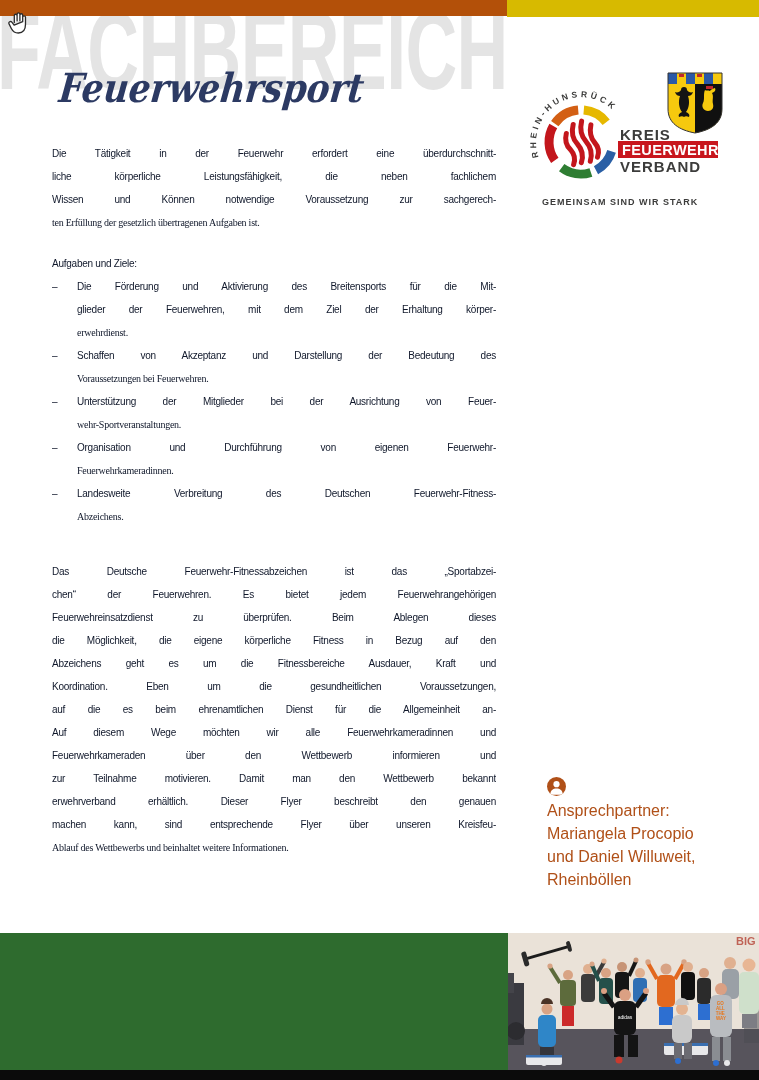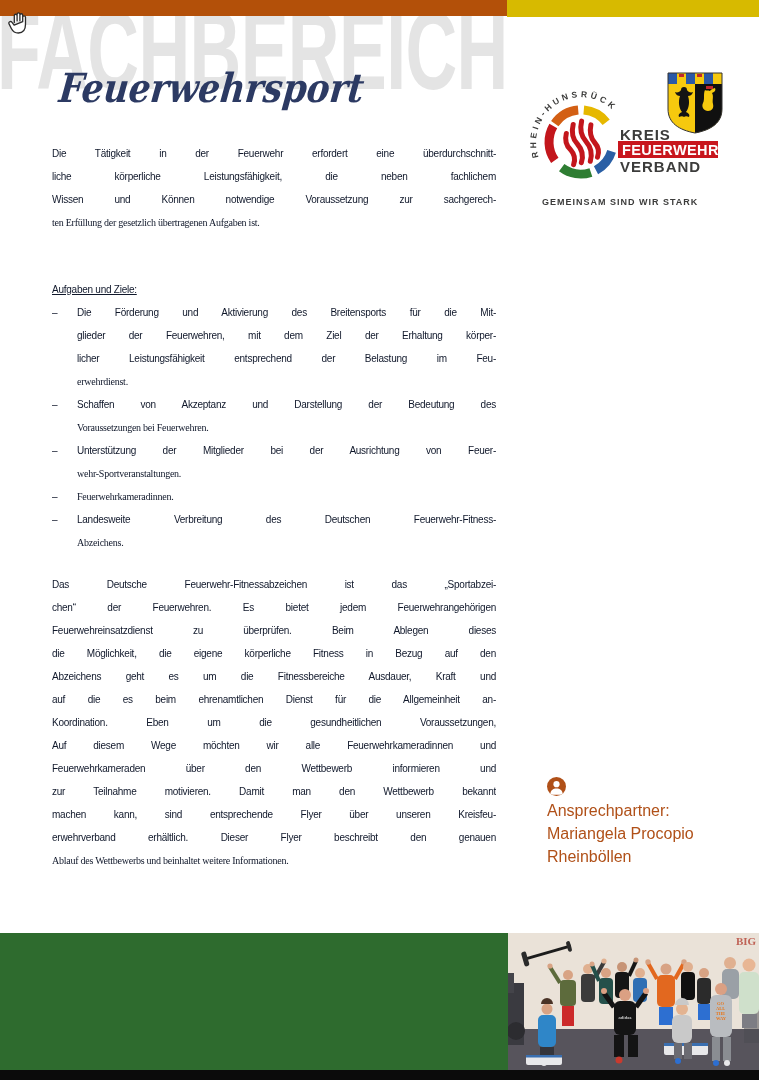--- a/index.html
+++ b/index.html
@@ -26,34 +26,34 @@
     font-size:40px; color:#2c3a63; transform:skewX(-6deg) scaleX(0.86);
     transform-origin:left top; white-space:nowrap;
   }
   
   .copy {
     position:absolute; left:52px; top:142px; width:444px; z-index:2;
     font-size:10px; line-height:23px; color:#0f172a; letter-spacing:-0.25px;
   }
   .tline { text-align:justify; text-align-last:justify; height:23px; overflow:hidden; }
   .tline-last { text-align-last:left;font-family:Liberation Serif, serif; }
-  .goals-heading { height:23px; margin-top:44px;text-decoration:underline; }
+  .goals-heading { height:23px; margin-top:18px; }
   .goals { margin-top:0; }
   .goal { display:flex; }
   .goal-marker { width:25px; flex:0 0 25px; }
   .goal-lines { flex:1 1 auto; }
-  .para-gap { margin-top:19px; }
+  .para-gap { margin-top:32px; }
   
   .logo-block { position:absolute; left:528px; top:60px; width:232px; height:152px; z-index:2; }
   
   .contact { position:absolute; left:535px; top:777px; width:200px; z-index:2; color:#b05018; font-size:16px; line-height:23px;margin-left:12px; }
   .contact .icon { margin-bottom:3px; height:19px; }
   
   .green-band { position:absolute; left:0; top:933px; width:508px; height:137px; background:#2e6b2e; z-index:3; }
-  .photo { position:absolute; left:508px; top:933px; width:251px; height:137px; z-index:3;font-family:Liberation Serif, serif; }
+  .photo { position:absolute; left:508px; top:933px; width:251px; height:137px; z-index:3; }
   .bottom-bar { position:absolute; left:0; top:1070px; width:759px; height:10px; background:#0b0b0b; z-index:4; }
 </style>
 </head>
 <body>
 
 <div class="watermark">FACHBEREICH</div>
 
 <div class="bar-orange"></div>
 <div class="bar-yellow"></div>
 
@@ -72,67 +72,67 @@
       <div class="tline">Wissen und Können notwendige Voraussetzung zur sachgerech-</div>
       <div class="tline tline-last">ten Erfüllung der gesetzlich übertragenen Aufgaben ist.</div>
     </div>
   <div class="goals-heading">Aufgaben und Ziele:</div>
   <div class="goals">
       <div class="goal">
         <div class="goal-marker">–</div>
         <div class="goal-lines">
           <div class="tline">Die Förderung und Aktivierung des Breitensports für die Mit-</div>
           <div class="tline">glieder der Feuerwehren, mit dem Ziel der Erhaltung körper-</div>
-          <div class="tline">licher Leistungsfähigkeit entsprechend der Belastung im Feu-</div>
           <div class="tline tline-last">erwehrdienst.</div>
         </div>
       </div>
       <div class="goal">
         <div class="goal-marker">–</div>
         <div class="goal-lines">
           <div class="tline">Schaffen von Akzeptanz und Darstellung der Bedeutung des</div>
           <div class="tline tline-last">Voraussetzungen bei Feuerwehren.</div>
         </div>
       </div>
       <div class="goal">
         <div class="goal-marker">–</div>
         <div class="goal-lines">
           <div class="tline">Unterstützung der Mitglieder bei der Ausrichtung von Feuer-</div>
           <div class="tline tline-last">wehr-Sportveranstaltungen.</div>
         </div>
       </div>
       <div class="goal">
         <div class="goal-marker">–</div>
         <div class="goal-lines">
+          <div class="tline">Organisation und Durchführung von eigenen Feuerwehr-</div>
           <div class="tline tline-last">Feuerwehrkameradinnen.</div>
         </div>
       </div>
       <div class="goal">
         <div class="goal-marker">–</div>
         <div class="goal-lines">
           <div class="tline">Landesweite Verbreitung des Deutschen Feuerwehr-Fitness-</div>
           <div class="tline tline-last">Abzeichens.</div>
         </div>
       </div>
     </div>
   <div class="para-gap">
       <div class="tline">Das Deutsche Feuerwehr-Fitnessabzeichen ist das „Sportabzei-</div>
       <div class="tline">chen“ der Feuerwehren. Es bietet jedem Feuerwehrangehörigen</div>
       <div class="tline">Feuerwehreinsatzdienst zu überprüfen. Beim Ablegen dieses</div>
       <div class="tline">die Möglichkeit, die eigene körperliche Fitness in Bezug auf den</div>
       <div class="tline">Abzeichens geht es um die Fitnessbereiche Ausdauer, Kraft und</div>
+      <div class="tline">Koordination. Eben um die gesundheitlichen Voraussetzungen,</div>
       <div class="tline">auf die es beim ehrenamtlichen Dienst für die Allgemeinheit an-</div>
-      <div class="tline">Koordination. Eben um die gesundheitlichen Voraussetzungen,</div>
     </div>
   <div>
       <div class="tline">Auf diesem Wege möchten wir alle Feuerwehrkameradinnen und</div>
       <div class="tline">Feuerwehrkameraden über den Wettbewerb informieren und</div>
       <div class="tline">zur Teilnahme motivieren. Damit man den Wettbewerb bekannt</div>
+      <div class="tline">erwehrverband erhältlich. Dieser Flyer beschreibt den genauen</div>
       <div class="tline">machen kann, sind entsprechende Flyer über unseren Kreisfeu-</div>
-      <div class="tline">erwehrverband erhältlich. Dieser Flyer beschreibt den genauen</div>
       <div class="tline tline-last">Ablauf des Wettbewerbs und beinhaltet weitere Informationen.</div>
     </div>
 </div>
 
 <div class="logo-block">
   <svg width="232" height="152" viewBox="0 0 232 152">
     <defs>
       <path id="ringTextPath" d="M14,104.5 A45,45 0 1 1 95.3,66.6" fill="none"></path>
       <clipPath id="personClip">
           <circle cx="9.5" cy="9.5" r="9.5"></circle>
@@ -192,20 +192,21 @@
         <clipPath id="cClip">
             <circle cx="9.5" cy="9.5" r="9.5"></circle>
           </clipPath>
         <circle cx="9.5" cy="7.2" r="3.1" fill="#ffffff"></circle>
         <path d="M3.2,17.8 c0,-4.4 3,-6.3 6.3,-6.3 c3.3,0 6.3,1.9 6.3,6.3 z" fill="#ffffff"></path>
       </g>
     </svg>
   </div>
   <div>Ansprechpartner:</div>
   <div>Mariangela Procopio</div>
+  <div>und Daniel Willuweit,</div>
   <div>Rheinböllen</div>
 </div>
 
 <div class="green-band"></div>
 
 <div class="photo">
   <svg width="251" height="137" viewBox="0 0 251 137">
     <rect x="0" y="0" width="251" height="137" fill="#eae2d8"></rect>
     <rect x="0" y="96" width="251" height="41" fill="#57545c"></rect>
     <text x="228" y="12" font-size="11" font-weight="bold" fill="#b84c3f" opacity="0.85">BIG</text>

